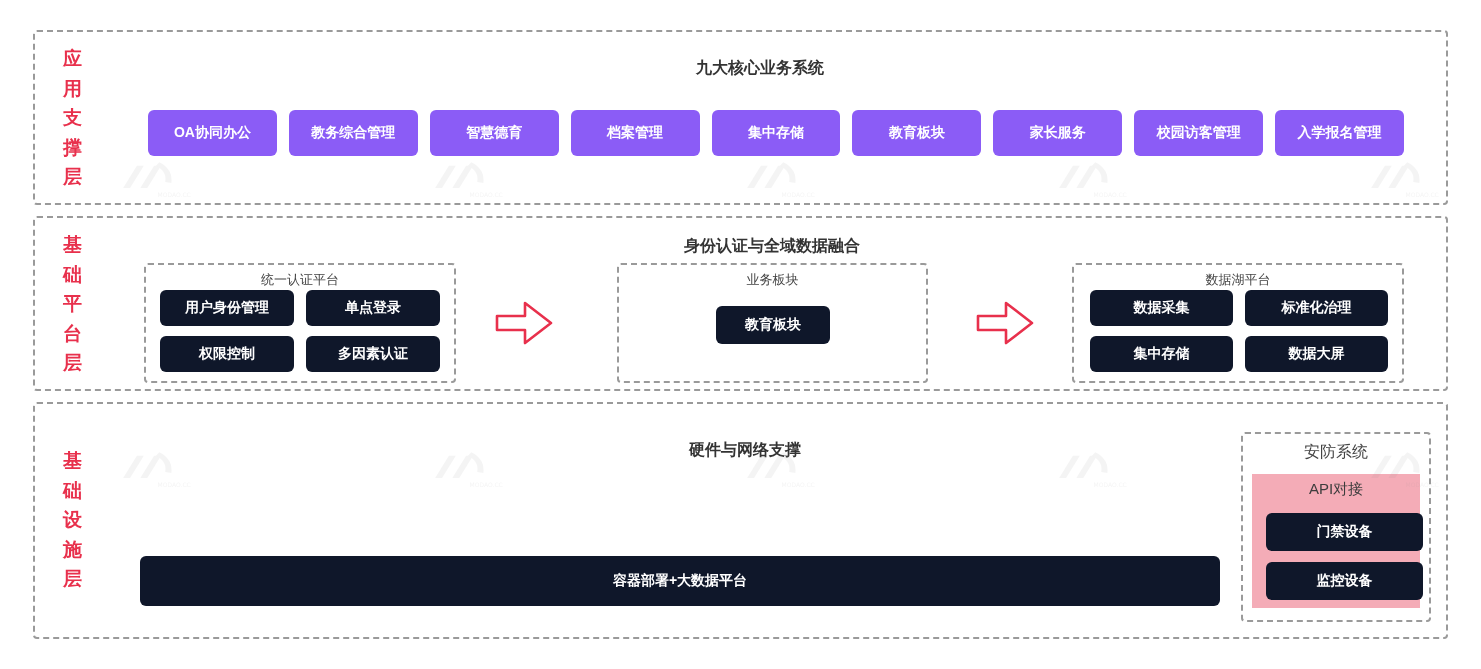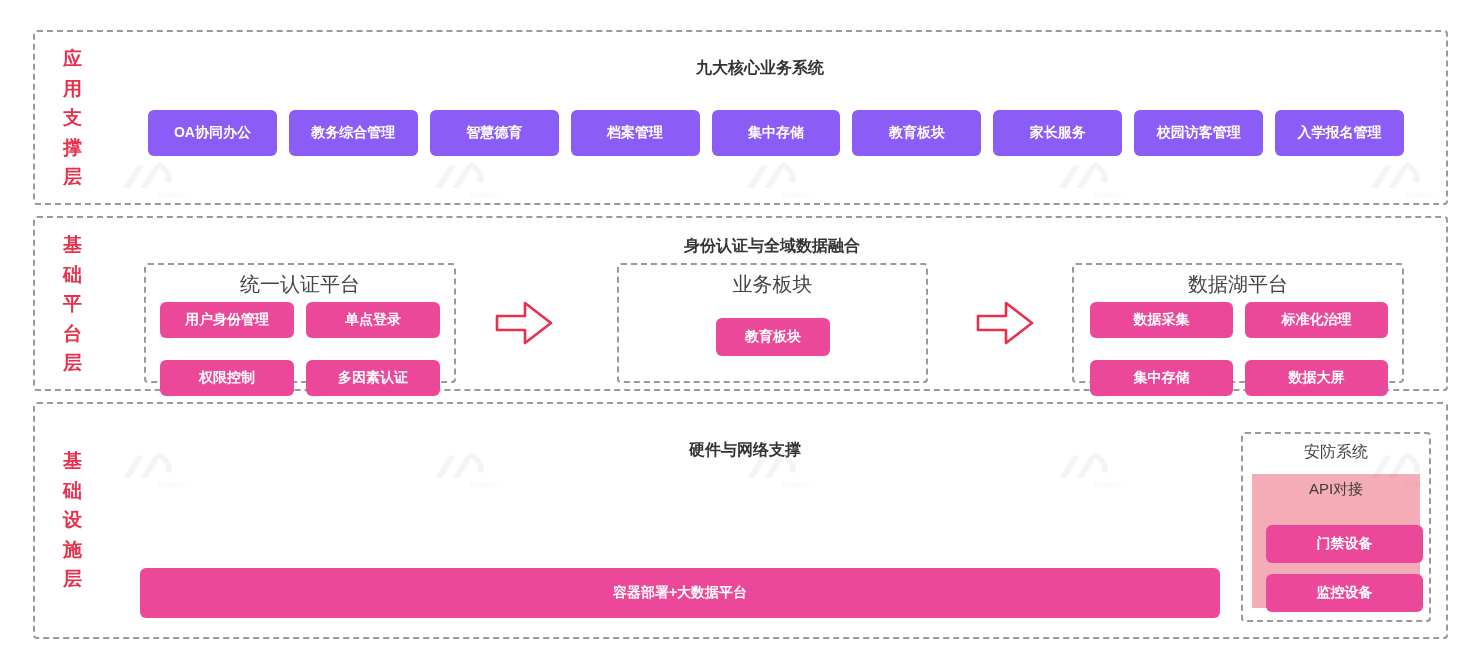--- a/index.html
+++ b/index.html
@@ -84,21 +84,21 @@
     justify-content: center;
     border-radius: 6px;
     color: #ffffff;
     font-weight: bold;
     font-size: 14px;
     white-space: nowrap;
     position: absolute;
     z-index: 4;
   }
   .box-orange { background: #8b5cf6; }
-  .box-red    { background: #ec4899; margin-top: 12px; }
+  .box-red    { background: #0f172a; }
 
   
   .app-row {
     position: absolute;
     left: 148px;
     top: 110px;
     width: 1256px;
     height: 46px;
     display: flex;
     gap: 12px;
@@ -116,21 +116,21 @@
     border: 2px dashed #9a9a9a;
     border-radius: 4px;
     box-sizing: border-box;
     z-index: 3;
   }
   .group-title {
     position: absolute;
     left: 0; right: 0;
     top: 6px;
     text-align: center;
-    font-size: 20px;
+    font-size: 13px;
     color: #444444;
     font-weight: normal;
     white-space: nowrap;
   }
 
   .grp-auth { left: 144px; top: 263px; width: 312px; height: 120px; }
   .grp-biz  { left: 617px; top: 263px; width: 311px; height: 120px; }
   .grp-lake { left: 1072px; top: 263px; width: 332px; height: 120px; }
 
   .grid2 {

